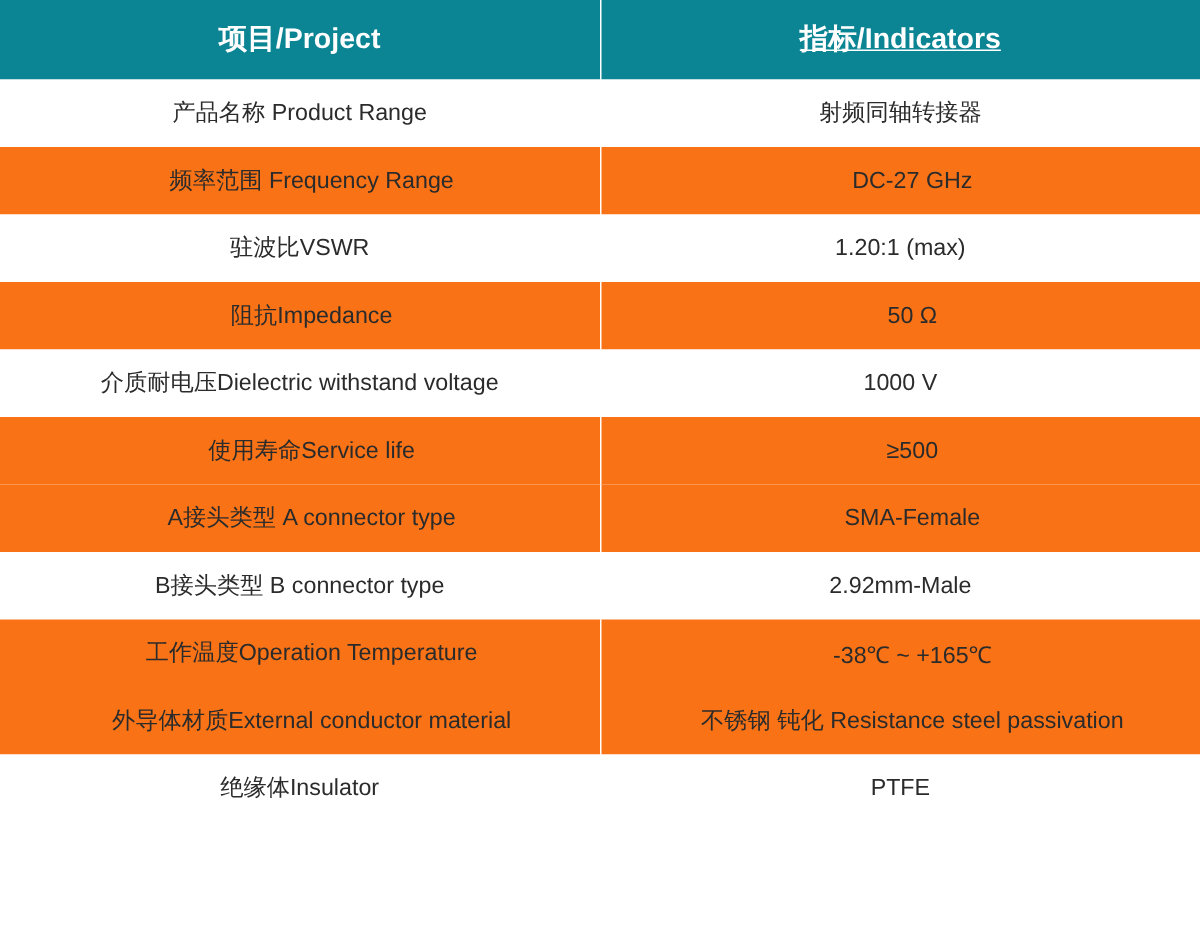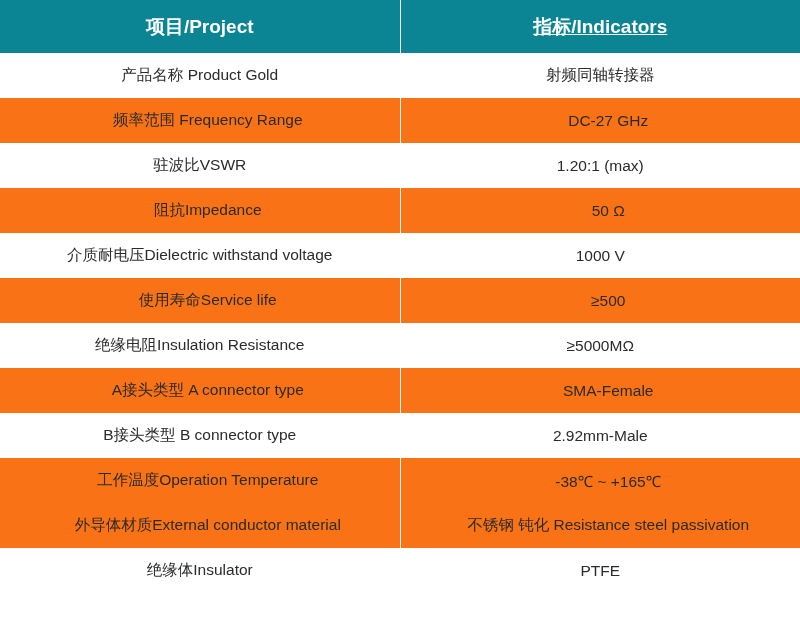--- a/index.html
+++ b/index.html
@@ -69,21 +69,21 @@
     <col class="col-indicator">
   </colgroup>
   <thead>
     <tr>
       <th>项目/Project</th>
       <th>指标/Indicators</th>
     </tr>
   </thead>
   <tbody id="table-body">
       <tr class="row-odd">
-        <td>产品名称 Product Gold</td>
+        <td>产品名称 Product Range</td>
         <td>射频同轴转接器</td>
       </tr>
       <tr class="row-even">
         <td>频率范围 Frequency Range</td>
         <td>DC-27 GHz</td>
       </tr>
       <tr class="row-odd">
         <td>驻波比VSWR</td>
         <td>1.20:1 (max)</td>
       </tr>
@@ -91,24 +91,20 @@
         <td>阻抗Impedance</td>
         <td>50 Ω</td>
       </tr>
       <tr class="row-odd">
         <td>介质耐电压Dielectric withstand voltage</td>
         <td>1000 V</td>
       </tr>
       <tr class="row-even">
         <td>使用寿命Service life</td>
         <td>≥500</td>
-      </tr>
-      <tr class="row-odd">
-        <td>绝缘电阻Insulation Resistance</td>
-        <td>≥5000MΩ</td>
       </tr>
       <tr class="row-even">
         <td>A接头类型 A connector type</td>
         <td>SMA-Female</td>
       </tr>
       <tr class="row-odd">
         <td>B接头类型 B connector type</td>
         <td>2.92mm-Male</td>
       </tr>
       <tr class="row-even">

